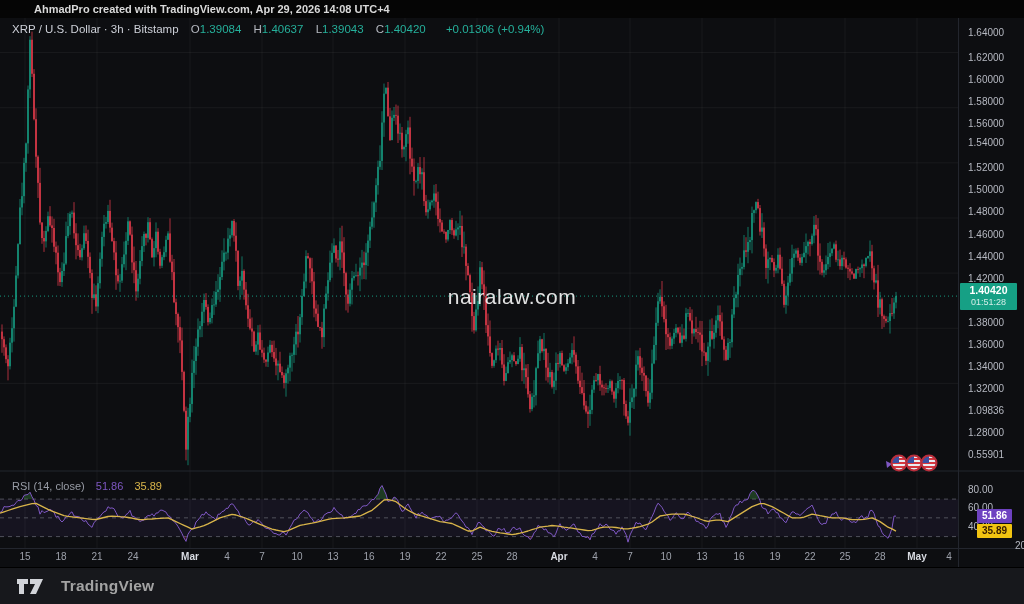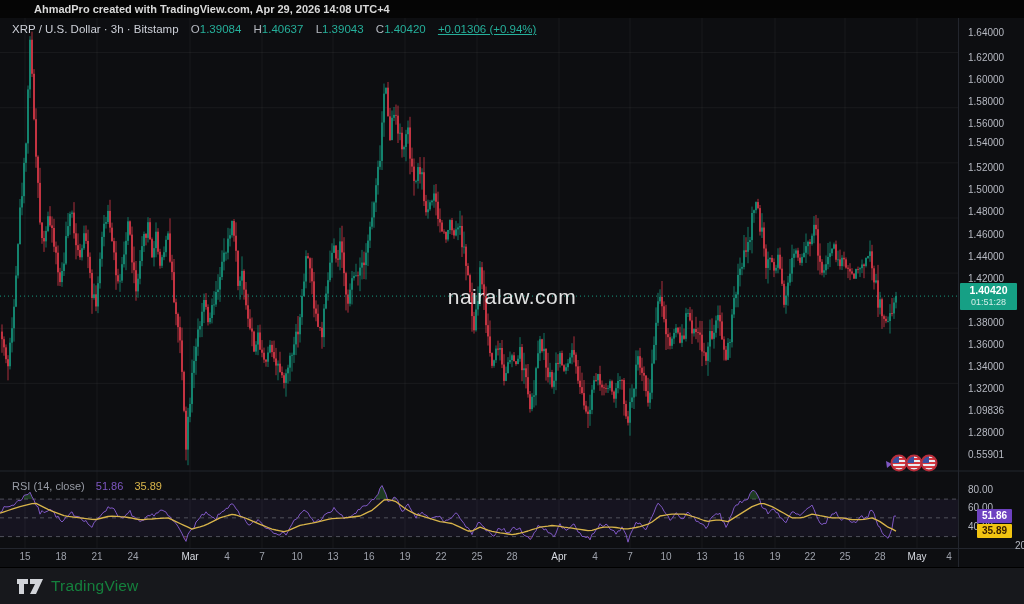--- a/index.html
+++ b/index.html
@@ -5,43 +5,43 @@
   html,body{margin:0;padding:0;background:#000;}
   .screen{position:relative;width:1024px;height:604px;overflow:hidden;background:#0d0e11;
           font-family:"Liberation Sans",sans-serif;-webkit-font-smoothing:antialiased;}
   .attribution{position:absolute;left:0;top:0;width:1024px;height:18px;background:#050505;
                color:#d9d9d9;font-size:11px;font-weight:700;line-height:18px;padding-left:34px;
                box-sizing:border-box;white-space:nowrap;z-index:30;}
   #chart-canvas{position:absolute;left:0;top:0;z-index:5;}
   .symbol-row{position:absolute;left:12px;top:23px;font-size:11.5px;color:#cdd0d8;z-index:20;white-space:nowrap;}
   .symbol-row .ohlc-lbl{color:#b5b8c0;margin-left:9px;}
   .symbol-row .ohlc-val{color:var(--up-text);}
-  .symbol-row .chg{color:var(--up-text);margin-left:9px;text-decoration:underline;}
+  .symbol-row .chg{color:var(--up-text);margin-left:17px;}
   .watermark{position:absolute;left:512px;top:297px;transform:translate(-50%,-50%);
              font-size:21px;color:rgba(255,255,255,0.88);z-index:18;letter-spacing:.5px;}
   .rsi-header{position:absolute;left:12px;top:480px;font-size:11px;color:#9ington;color:#989ca6;z-index:20;white-space:nowrap;}
   .rsi-header .rsi-val{color:var(--purple);margin-left:8px;}
   .rsi-header .ma-val{color:var(--yellow);margin-left:8px;}
   .price-axis,.rsi-axis-labels{z-index:12;}
   .axis-label{position:absolute;left:968px;font-size:10px;color:#b6b9c2;z-index:12;}
   .time-axis{position:absolute;left:0;top:549px;width:958px;height:17px;z-index:12;}
   .time-tick{position:absolute;top:0;transform:translateX(-50%);font-size:10px;color:#9da1ab;line-height:16px;}
-  .time-tick.major{color:#d8dbe2;font-weight:400;}
+  .time-tick.major{color:#d8dbe2;font-weight:700;}
   .price-badge{position:absolute;left:960px;width:57px;height:27px;background:var(--up);
                color:#fff;z-index:15;border-radius:1px;text-align:center;}
   .price-badge .p{font-size:10.5px;font-weight:700;line-height:14px;}
   .price-badge .cd{font-size:9px;color:rgba(255,255,255,.82);line-height:11px;}
   .rsi-badge{position:absolute;left:977px;height:14px;line-height:14px;padding:0 5px;font-size:10px;
              font-weight:700;border-radius:1px;z-index:15;}
   .rsi-badge.purple{background:var(--purple-badge);color:#fff;}
   .rsi-badge.yellow{background:var(--yellow-badge);color:#3a2000;}
   .stickers{position:absolute;left:884px;top:452px;z-index:16;}
   .bottombar{position:absolute;left:0;top:567px;width:1024px;height:37px;background:#17181c;
              border-top:1px solid #000;z-index:25;display:flex;align-items:center;padding-left:16px;box-sizing:border-box;}
-  .tv-brand{color:#15803d;font-size:15.5px;font-weight:400;margin-left:7px;letter-spacing:.2px;}
+  .tv-brand{color:#a3a3a3;font-size:15.5px;font-weight:700;margin-left:17px;letter-spacing:.2px;}
 </style>
 </head>
 <body>
 
 <div class="screen">
 
   <div class="attribution">
     <span>AhmadPro created with TradingView.com, Apr 29, 2026 14:08 UTC+4</span>
   </div>
 

